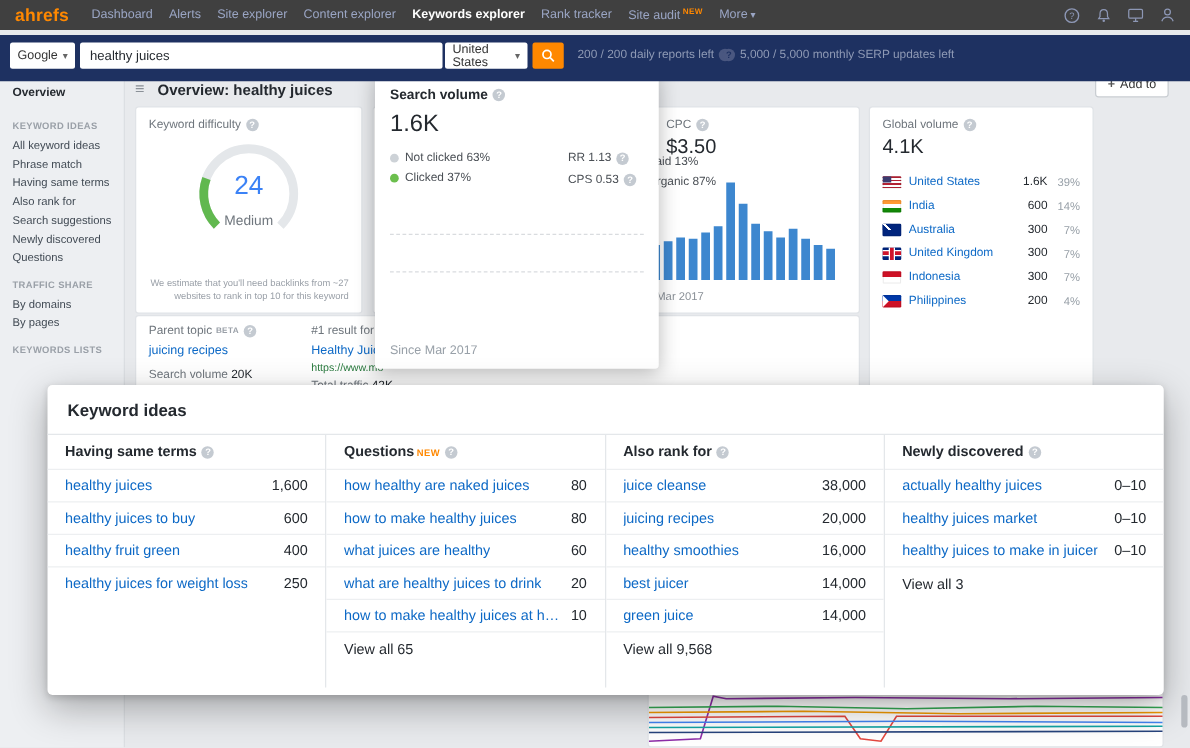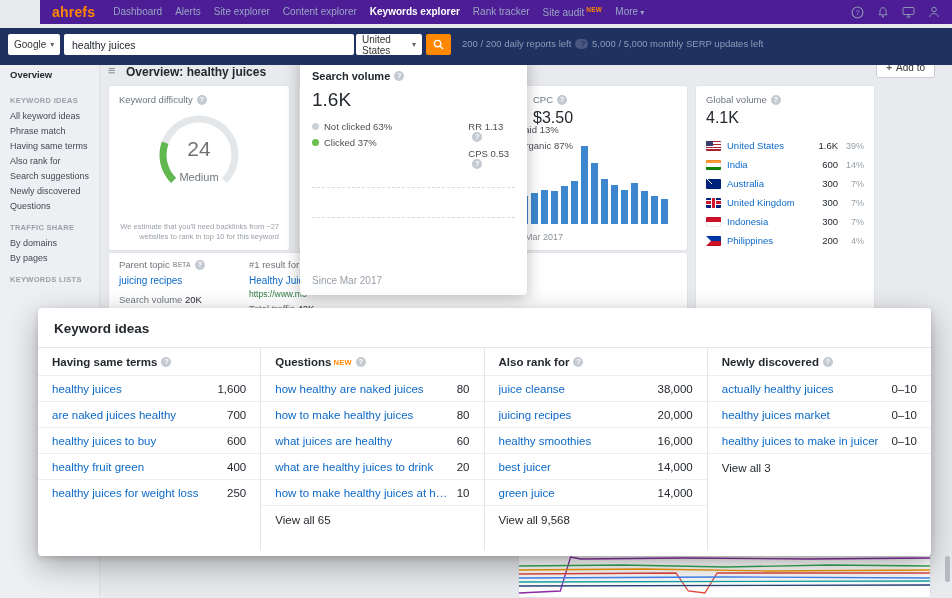--- a/index.html
+++ b/index.html
@@ -3,22 +3,22 @@
 <meta charset="utf-8">
 <style>
   * { box-sizing: border-box; }
   html,body { margin:0; padding:0; }
   body {
     width:952px; height:598px; position:relative; overflow:hidden;
     font-family:"Liberation Sans", sans-serif; background:#e8eaed;
     -webkit-font-smoothing:antialiased;
   }
   
-  .navbar { position:absolute; top:0; left:0; right:0; height:24px; background:#4c1d95;
-    display:flex; align-items:center; padding:0 12px; z-index:20;margin-left:40px; }
+  .navbar { position:absolute; top:0; left:0; right:0; height:24px; background:#404040;
+    display:flex; align-items:center; padding:0 12px; z-index:20; }
   .logo { color:var(--accent); font-weight:bold; font-size:14px; margin-right:18px; cursor:pointer; letter-spacing:.2px; }
   .nav-items { display:flex; align-items:center; gap:13px; flex:1; }
   .nav-item { font-size:10px; color:#9aa5c4; cursor:pointer; white-space:nowrap; }
   .nav-item.active { color:#ffffff; font-weight:bold; }
   .nav-badge { color:var(--accent); font-size:6.5px; font-weight:bold; margin-left:2px; letter-spacing:.3px; }
   .nav-icons { display:flex; align-items:center; gap:13px; color:#8d97b5; }
   .nav-icons span { display:inline-flex; cursor:pointer; }
   
   .searchbar { position:absolute; top:28px; left:0; right:0; height:37px; background:#1e3161; z-index:20; }
   .select { position:absolute; top:6px; height:21px; background:#fff; border-radius:2px;
@@ -48,21 +48,21 @@
   .add-btn { position:absolute; right:17px; top:57px; height:21px; background:#fff; border:1px solid #c9cdd2;
     border-radius:3px; font-size:10px; color:#333; padding:0 9px; display:flex; align-items:center; gap:4px;
     cursor:pointer; z-index:3; font-family:"Liberation Sans",sans-serif; }
   .add-btn .plus { color:#555; font-weight:bold; }
   
   .card { position:absolute; background:#fff; border:1px solid #e0e3e7; border-radius:3px; z-index:2; }
   .card-title { font-size:9.5px; color:#6e757c; display:flex; align-items:center; }
   .big-value { font-size:16px; color:#24292f; margin-top:4px; }
   .kd-card { left:108px; top:85px; width:182px; height:166px; padding:8px 10px; }
   .gauge-wrap { position:relative; height:100px; margin-top:2px; text-align:center; }
-  .gauge-num { position:absolute; top:30px; left:0; right:0; text-align:center; font-size:21px; color:#737373; }
+  .gauge-num { position:absolute; top:30px; left:0; right:0; text-align:center; font-size:21px; color:#3b82f6; }
   .gauge-label { position:absolute; top:64px; left:0; right:0; text-align:center; font-size:11px; color:#70777e; }
   .kd-note { position:absolute; left:10px; right:10px; bottom:8px; text-align:right;
     font-size:7.5px; color:#9aa0a8; line-height:1.35; }
   .mid-card { left:298px; top:85px; width:390px; height:166px; }
   .cpc-block { position:absolute; left:234px; top:8px; }
   .cpc-legend { position:absolute; left:207px; top:38px; }
   .legend-item { font-size:9.5px; color:#4a4f55; display:flex; align-items:center; margin-bottom:5px; white-space:nowrap; }
   .dot { width:7px; height:7px; border-radius:50%; margin-right:5px; flex:none; }
   .bars { position:absolute; left:12px; right:12px; bottom:26px; height:82px; display:flex; align-items:flex-end; gap:3px; }
   .bars .bar { width:7px; background:var(--blue_bar); flex:none; }
@@ -94,21 +94,21 @@
   .small-url { font-size:8.5px; color:#2a7b3f; margin-top:3px; white-space:nowrap; }
   .stat-line { font-size:9.5px; color:#6e757c; margin-top:8px; white-space:nowrap; }
   .stat-line b { color:#24292f; font-weight:normal; }
   .beta { font-size:6.5px; font-weight:bold; color:#9aa0a8; margin-left:3px; letter-spacing:.3px; }
   
   .popup { position:absolute; left:300px; top:58px; width:227px; height:237px; background:#fff;
     border-radius:3px; box-shadow:0 3px 16px rgba(0,0,0,.28); z-index:8; padding:12px; }
   .popup .card-title { font-size:11px; font-weight:bold; color:#24292f; }
   .popup .big-value { font-size:19px; margin-top:7px; }
   .legend-wrap { display:flex; justify-content:space-between; margin-top:10px; padding-right:6px; }
-  .metric-item { font-size:9.5px; color:#4a4f55; margin-bottom:6px; display:flex; align-items:flex-start;flex-direction:column; }
+  .metric-item { font-size:9.5px; color:#4a4f55; margin-bottom:6px; display:flex; align-items:flex-end; }
   .sv-chart { position:absolute; left:12px; right:12px; top:100px; height:95px; }
   .gridline { position:absolute; left:0; right:0; border-top:1px dashed #d9dcdf; }
   .sv-bars { position:absolute; left:0; right:0; top:0; bottom:0; display:flex; align-items:flex-end; }
   .pair { display:flex; align-items:flex-end; gap:1px; margin-right:2px; }
   .bar-gray { width:3px; background:var(--gray_bar); }
   .bar-green { width:3px; background:var(--green); }
   .footnote { position:absolute; left:12px; bottom:9px; font-size:10px; color:#98a0a8; }
   
   .modal { position:absolute; left:38px; top:308px; width:893px; height:248px; background:#fff;
     border-radius:4px; box-shadow:0 10px 30px rgba(0,0,0,.30), 0 2px 6px rgba(0,0,0,.15); z-index:9; }
@@ -504,24 +504,20 @@
       <div class="ideas-col">
         <div class="ideas-header">
           <span>Having same terms</span>
           <span class="info">?</span>
         </div>
         <div class="ideas-row">
           <span class="kw">healthy juices</span>
           <span class="val">1,600</span>
         </div>
         <div class="ideas-row">
-          <span class="kw">are naked juices healthy</span>
-          <span class="val">700</span>
-        </div>
-        <div class="ideas-row">
           <span class="kw">healthy juices to buy</span>
           <span class="val">600</span>
         </div>
         <div class="ideas-row">
           <span class="kw">healthy fruit green</span>
           <span class="val">400</span>
         </div>
         <div class="ideas-row">
           <span class="kw">healthy juices for weight loss</span>
           <span class="val">250</span>

